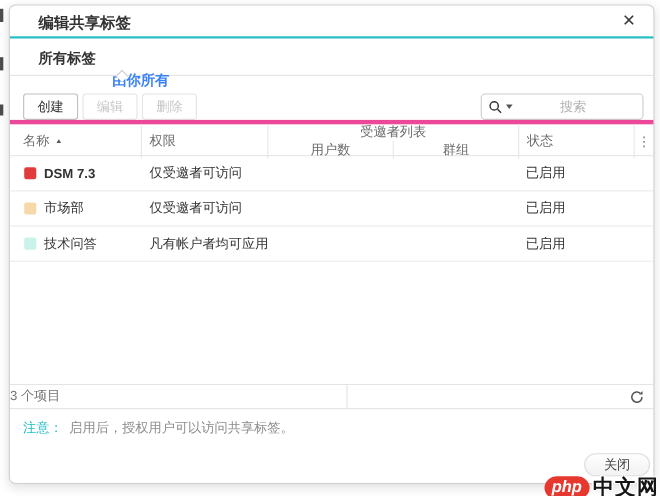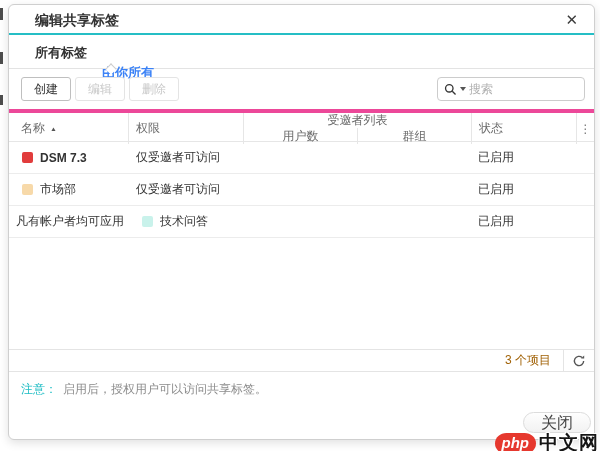--- a/index.html
+++ b/index.html
@@ -51,21 +51,21 @@
   .tab-notch {
     position: absolute; left: 98px; bottom: -5px;
     width: 8px; height: 8px; background: #fff;
     border-top: 1px solid #ccc; border-left: 1px solid #ccc;
     transform: rotate(45deg); z-index: 2;
   }
 
   
   .toolbar {
     position: absolute; top: 64px; left: 0; right: 0; height: 40px;
-    display: flex; align-items: center;
+    display: flex; align-items: flex-end;
     padding: 0 9px 0 12px; gap: 4px;
   }
   .tbtn {
     height: 24px; padding: 0 12px;
     border: 1px solid #bfbfbf; border-radius: 3px;
     background: #fff; color: #333; font-size: 12px;
     font-family: inherit; cursor: pointer;
   }
   .tbtn:disabled { border-color: #e4e4e4; color: #c8c8c8; cursor: default; }
   .searchbox {
@@ -74,21 +74,21 @@
     display: flex; align-items: center; padding: 0 6px; gap: 3px;
     background: #fff;
   }
   .search-caret {
     width: 0; height: 0; flex: 0 0 auto;
     border-left: 3.5px solid transparent; border-right: 3.5px solid transparent;
     border-top: 4px solid #555; cursor: pointer;
   }
   .searchbox input {
     border: none; outline: none; flex: 1; min-width: 0;
-    font-size: 12px; color: #333; font-family: inherit; background: transparent;
+    font-size: 12px; color: #333; font-family: inherit; background: transparent; margin-left: 40px;
   }
   .searchbox input::placeholder { color: #b0b0b0; }
 
   
   .thead {
     position: absolute; top: 104px; left: 0; width: 585px; height: 33px;
     border-top: 4px solid #ec4899; border-bottom: 1px solid #e6e6e6;
     display: grid;
     grid-template-columns: 120px 115px 114px 113px 105px 18px;
     grid-template-rows: 15px 16px;
@@ -119,22 +119,22 @@
   .td-perm { padding-left: 7px; }
   .td-users, .td-groups { justify-content: center; }
   .td-status { padding-left: 7px; text-align: right; }
   .trow.first .tag-name { font-weight: bold; }
   .swatch { width: 11px; height: 11px; border-radius: 2px; margin-right: 7px; flex: 0 0 auto; }
 
   
   .pager {
     position: absolute; top: 344px; left: 0; right: 0; height: 23px;
     border-top: 1px solid #e4e4e4; border-bottom: 1px solid #e4e4e4;
-    display: flex; align-items: center; justify-content: flex-end;
-    font-size: 12px; color: #a16207;
+    display: flex; align-items: center; justify-content: space-between;
+    font-size: 12px; color: #737373;
   }
   .pager-count { margin-right: 12px; }
   .pager-sep { width: 1px; height: 100%; background: #e4e4e4; }
   .refresh-btn {
     width: 30px; height: 100%; display: flex; align-items: center; justify-content: center;
     cursor: pointer; background: transparent; border: none;
   }
 
   
   .noteband {
@@ -143,21 +143,21 @@
   }
   .note-label { color: #1fbdc4; margin-right: 6px; }
   .note-text { color: #8c8c8c; font-family: Liberation Mono, monospace; }
 
   
   .close-footer-btn {
     position: absolute; right: 3px; bottom: 6px;
     height: 21px; padding: 0 17px;
     border: 1px solid #dcdcdc; border-radius: 11px;
     background: linear-gradient(#fefefe, #f2f2f2);
-    font-size: 16px; color: #444; font-family: inherit; cursor: pointer;
+    font-size: 12px; color: #444; font-family: inherit; cursor: pointer;
   }
 
   
   .watermark {
     position: absolute; right: 1px; bottom: -5px;
     display: flex; align-items: center; gap: 3px; z-index: 10;
   }
   .wm-badge {
     display: inline-block; padding: 2px 7px 4px;
     border-radius: 12px / 11px;
@@ -236,25 +236,25 @@
         <span class="tag-name">市场部</span>
       </div>
       <div class="td td-perm">仅受邀者可访问</div>
       <div class="td td-users"></div>
       <div class="td td-groups"></div>
       <div class="td td-status">已启用</div>
       <div class="td"></div>
     </div>
 
     <div class="trow">
-      <div class="td td-perm">凡有帐户者均可应用</div>
       <div class="td td-name">
         <span class="swatch" style="background: rgb(201, 242, 235);"></span>
         <span class="tag-name">技术问答</span>
       </div>
+      <div class="td td-perm">凡有帐户者均可应用</div>
       <div class="td td-users"></div>
       <div class="td td-groups"></div>
       <div class="td td-status">已启用</div>
       <div class="td"></div>
     </div>
 
   </div>
 
   <div class="pager">
     <span class="pager-count">3 个项目</span>

